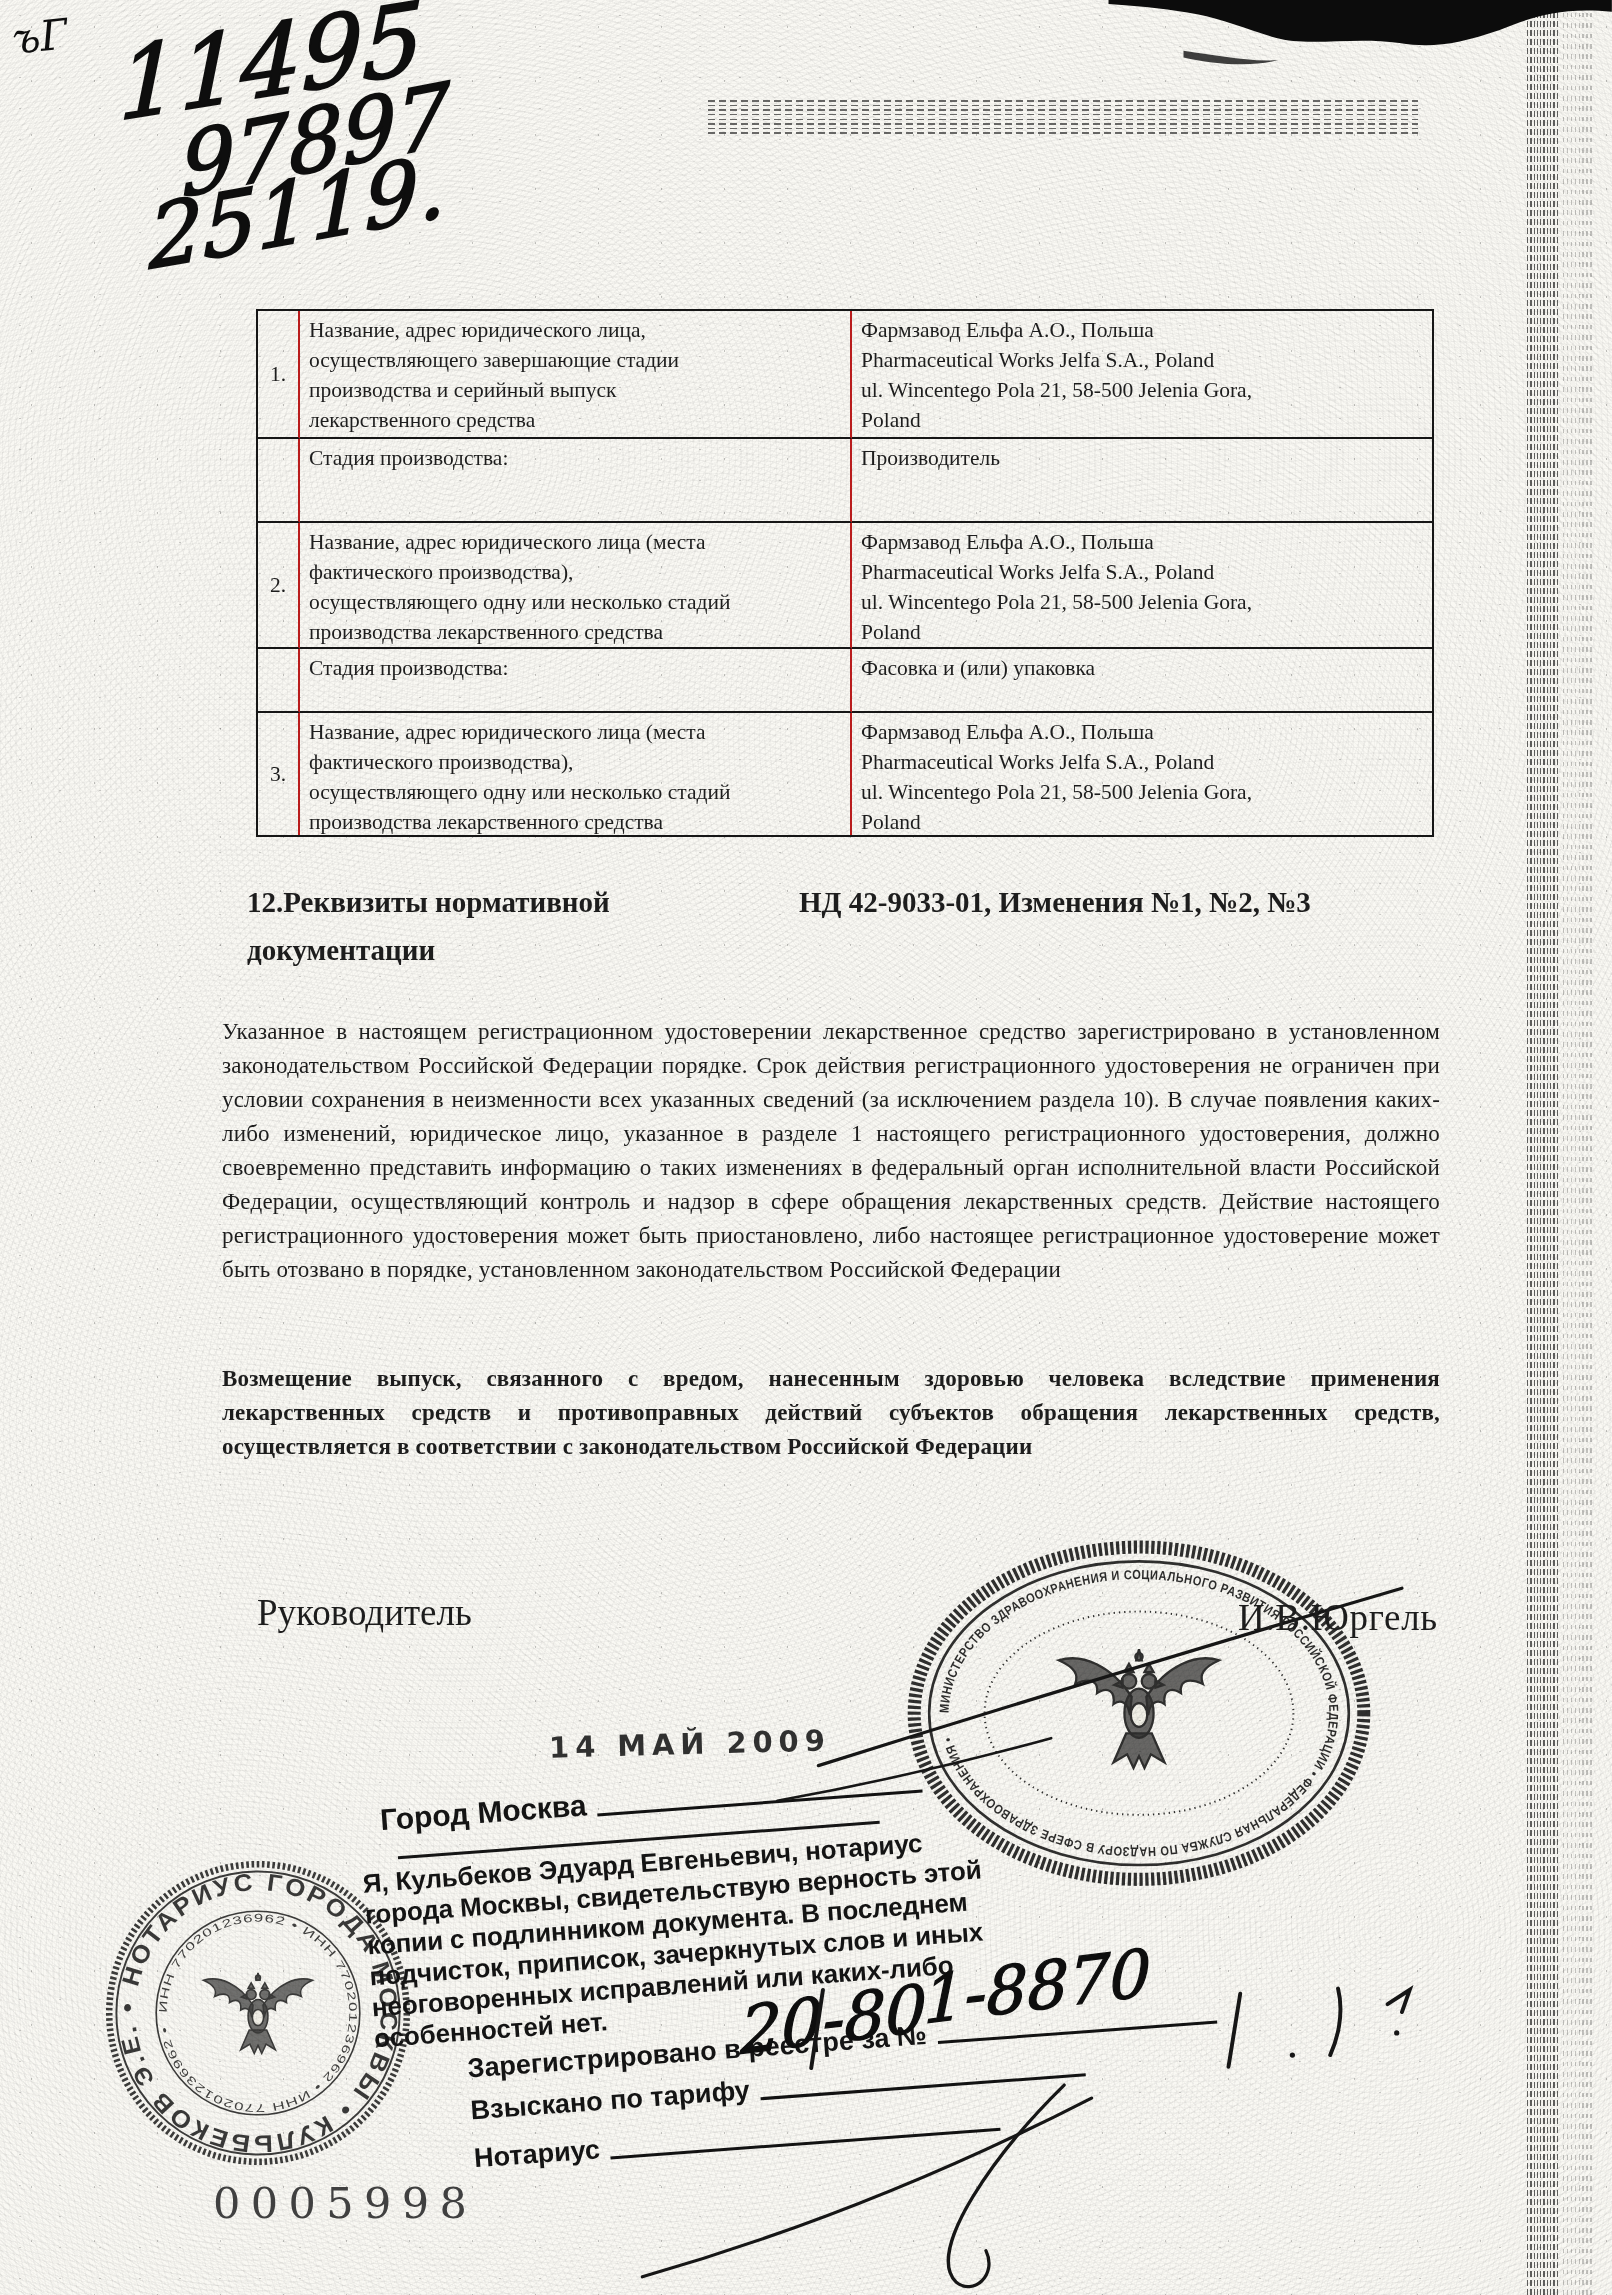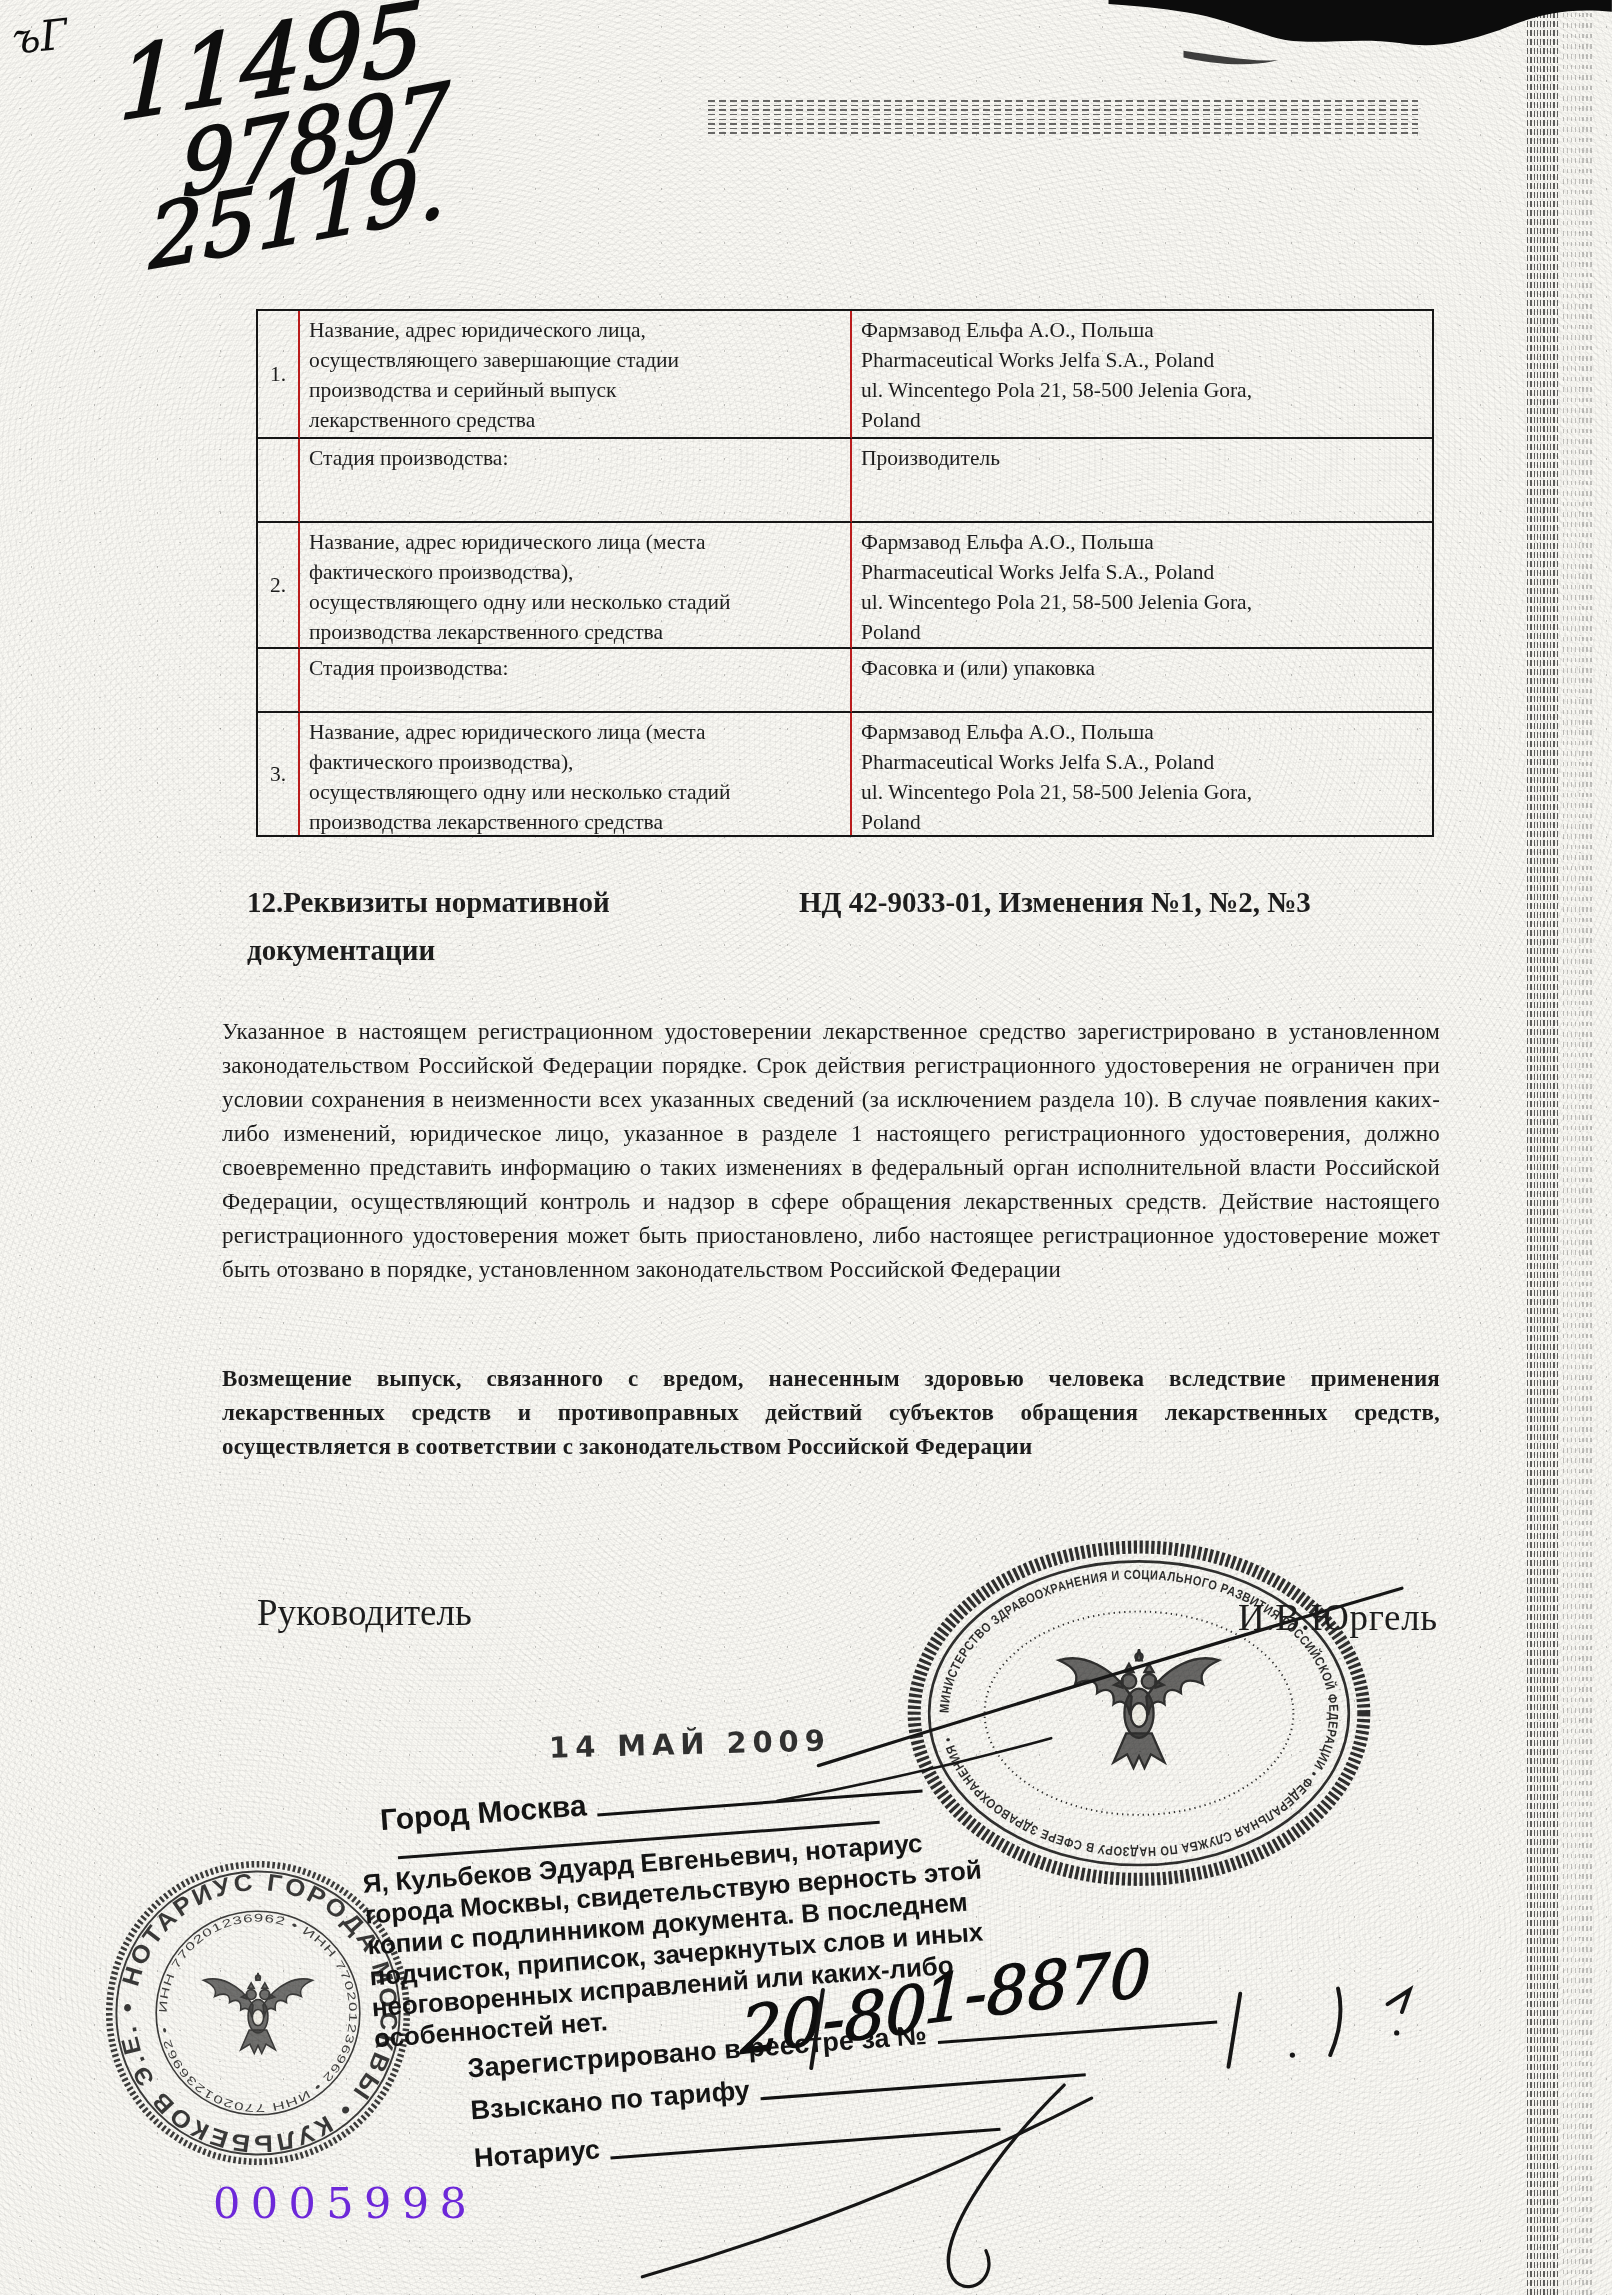--- a/index.html
+++ b/index.html
@@ -73,21 +73,21 @@
   .city-label{font-size:30px;white-space:nowrap;}
   .uline{border-bottom:3.9px solid #121212;margin:0 0 5.2px 10.4px;}
   .uline.city{width:326px;}
   .blank-line{width:483px;margin:19.6px 0 0 37px;border-bottom:3.3px solid #151515;}
   .stmt{margin-top:7.8px;font-size:26px;line-height:31px;letter-spacing:-0.1px;white-space:nowrap;}
   .fill-row{display:flex;align-items:flex-end;margin-left:91px;position:relative;font-size:27px;white-space:nowrap;}
   .fill-row.reg{margin-top:5.2px;}  .uline.reg{width:280px;}
   .fill-row.tar{margin-top:11.7px;} .uline.tar{width:326px;}
   .fill-row.not{margin-top:17px;} .uline.not{width:391px;}
   .docnum{position:absolute;left:213px;top:2178px;z-index:6;font-family:"DejaVu Serif", serif;
-    font-size:43px;letter-spacing:10.4px;color:#6d28d9;}
+    font-size:43px;letter-spacing:10.4px;color:#404040;}
   .decor{position:absolute;inset:0;z-index:9;pointer-events:none;}
 </style>
 </head>
 <body>
 
 <div id="page">
   <div class="texture"></div>
   <div class="speckle"></div>
   <div class="noise-band"></div>
   <div class="edge-band"></div>

